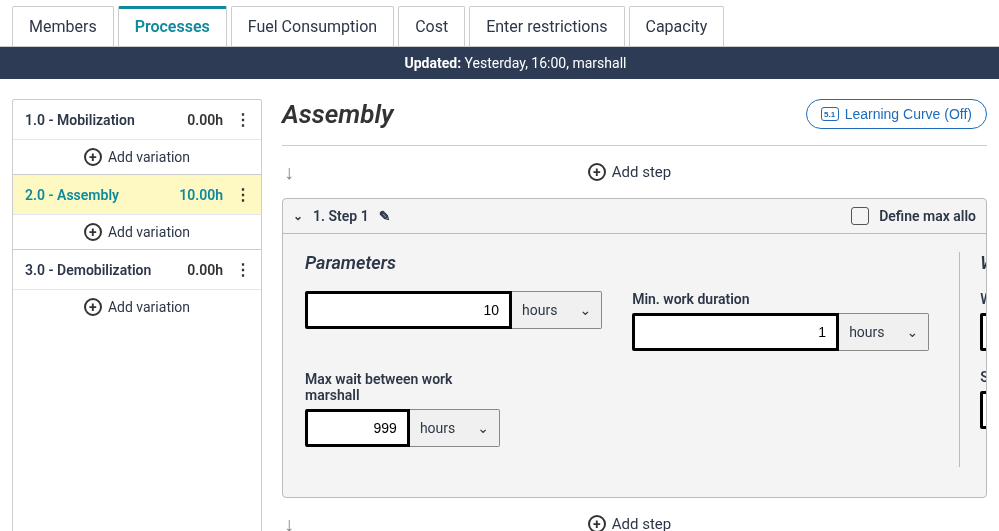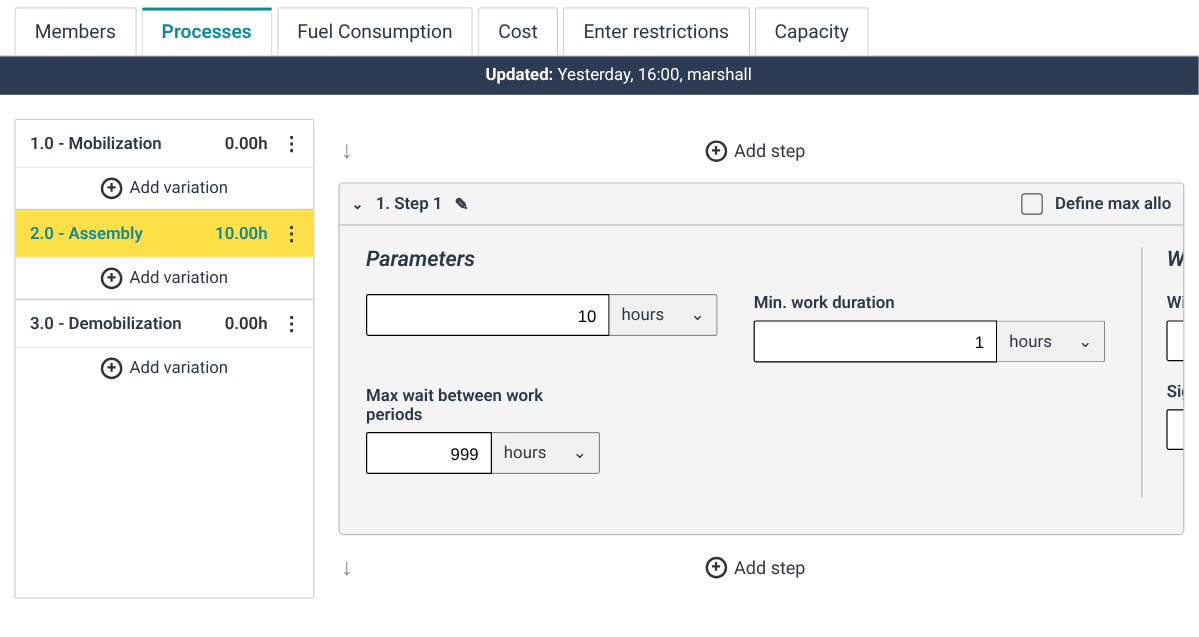--- a/index.html
+++ b/index.html
@@ -60,21 +60,21 @@
   .process-header {
     display: flex;
     align-items: center;
     padding: 10px 6px 10px 12px;
     font-weight: 600;
     font-size: 14px;
     cursor: pointer;
     gap: 8px;
   }
   .process-item.active .process-header {
-    background: #fde047;
+    background: #fef9c3;
     color: #0e8a9c;
   }
   .process-name { flex: 1; }
   .process-hours { color: #333; font-weight: 600; }
   .process-item.active .process-hours { color: #0e8a9c; }
   .kebab {
     font-size: 16px;
     padding: 0 4px;
     cursor: pointer;
     color: #333;
@@ -215,21 +215,21 @@
     font-size: 14px;
     margin-bottom: 6px;
     display: block;
   }
   .input-group {
     display: flex;
   }
   .input-group input {
     flex: 1;
     padding: 8px 10px;
-    border: 1px solid #000000;
+    border: 3px solid #000000;
     border-radius: 2px 0 0 2px;
     font-size: 14px;
     text-align: right;
     min-width: 0;
     background: #fff;
   }
   .input-group input::placeholder { color: #999; text-align: center; }
   .input-group .unit-select {
     border: 1px solid #888;
     border-left: none;
@@ -299,20 +299,27 @@
       </div>
       <div class="add-variation">
         <span class="plus-circle">+</span>
         <span>Add variation</span>
       </div>
     </div>
 
   </div>
 
   <div class="main">
+    <div class="main-header">
+      <div class="main-title">Assembly</div>
+      <button class="learning-curve">
+        <span class="lc-icon">5.1</span>
+        <span>Learning Curve (Off)</span>
+      </button>
+    </div>
 
     <div class="add-step-row">
       <span class="arrow-down">↓</span>
       <div class="add-step-btn">
         <span class="plus-circle">+</span>
         <span>Add step</span>
       </div>
       <span style="width:20px"></span>
     </div>
 
@@ -346,21 +353,21 @@
                 <div class="unit-select">
                   <span>hours</span>
                   <span>⌄</span>
                 </div>
               </div>
             </div>
           </div>
 
           <div class="field-row">
             <div class="field" style="max-width:195px">
-              <span class="field-label">Max wait between work periods</span>
+              <span class="field-label">Max wait between work marshall</span>
               <div class="input-group">
                 <input type="text" value="999" style="">
                 <div class="unit-select">
                   <span>hours</span>
                   <span>⌄</span>
                 </div>
               </div>
             </div>
           </div>
 

